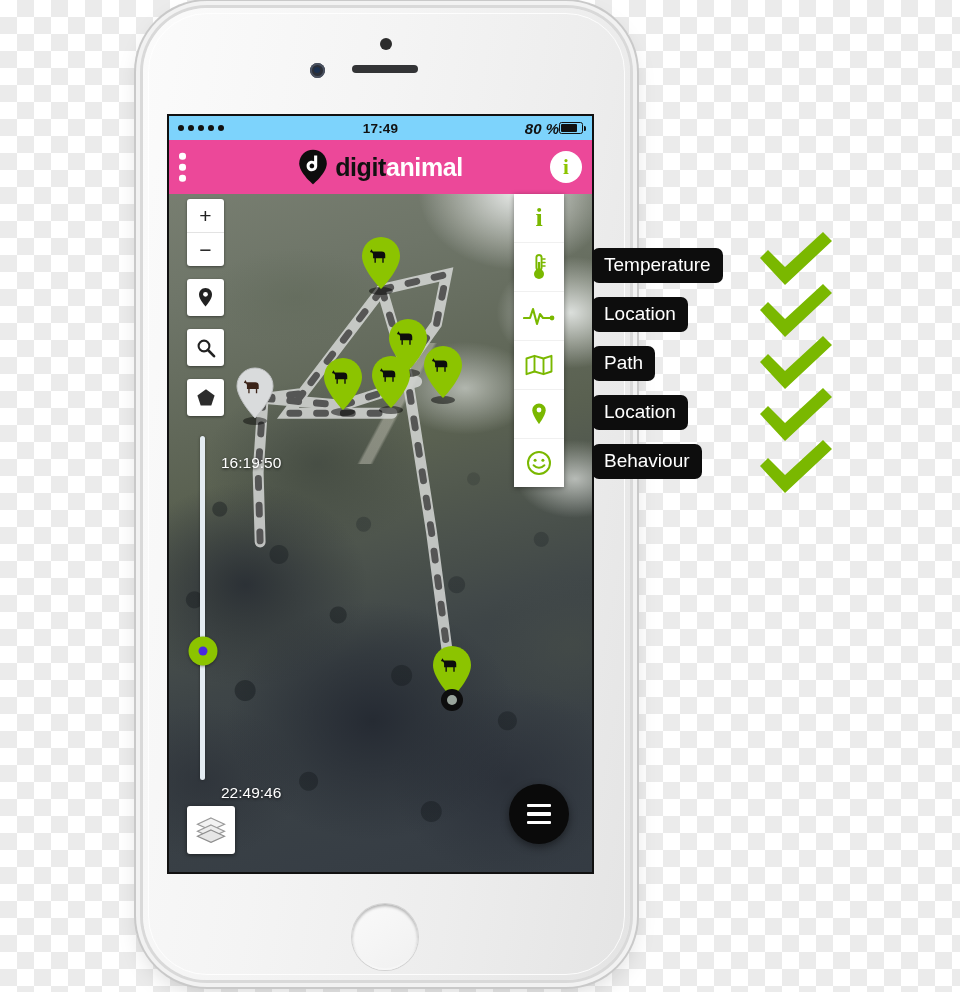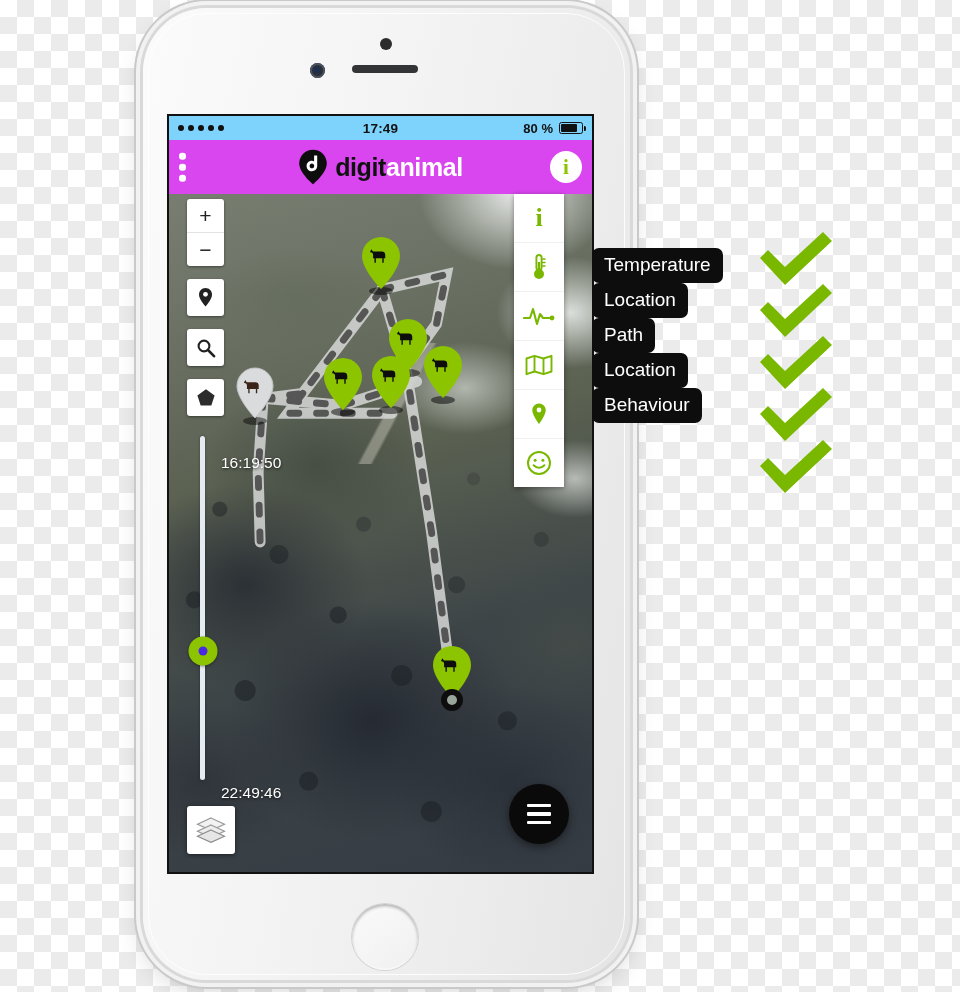--- a/index.html
+++ b/index.html
@@ -146,32 +146,32 @@
   
   .statusbar{
     position:absolute; left:0; top:0; width:100%; height:24px;
     background:#7dd3fc;
     display:flex; align-items:center;
     color:#111; font-size:13px;
   }
   .sb-dots{ position:absolute; left:9px; display:flex; gap:4px; }
   .sb-dots i{ width:6px;height:6px;border-radius:50%;background:#111;display:block; }
   .sb-time{ position:absolute; left:0; width:100%; text-align:center; font-size:13.5px; font-weight:600; letter-spacing:.2px;}
-  .sb-right{ position:absolute; right:9px; display:flex; align-items:center; gap:6px; font-size:13px; font-weight:600;}
+  .sb-right{ position:absolute; right:9px; display:flex; align-items:center; gap:0; font-size:15px; font-weight:600;font-style:italic;}
   .batt{
     width:24px;height:12px;border:1.6px solid #111;border-radius:2.5px;position:relative;
     display:flex;align-items:center;padding:1.2px;box-sizing:border-box;
   }
   .batt:after{content:"";position:absolute;right:-4.2px;top:3.2px;width:2.6px;height:5px;background:#111;border-radius:0 1.5px 1.5px 0;}
   .batt i{display:block;height:100%;width:80%;background:#111;border-radius:1px;}
 
   
   .appbar{
     position:absolute; left:0; top:24px; width:100%; height:54px;
-    background:#d946ef;
+    background:#ec4899;
     display:flex; align-items:center;
   }
   .kebab{
     position:absolute; left:10px; top:50%; transform:translateY(-50%);
     display:flex; flex-direction:column; gap:4.5px; cursor:pointer;
   }
   .kebab i{ width:6.5px;height:6.5px;border-radius:50%;background:#fff;display:block; }
   .logo{
     position:absolute; left:0; width:100%;
     display:flex; align-items:center; justify-content:center; gap:7px;
@@ -261,20 +261,21 @@
   .sm-item svg{ display:block; }
   .sm-ilabel{ font-family:"Liberation Serif", serif; font-size:26px; color:#7ab800; font-weight:700; }
 
   
   .callouts{ position:absolute; left:592px; top:248px; z-index:7; }
   .callout{
     background:#0d0d0d; color:#fff;
     font-size:19px;
     padding:6px 12px 7px 12px;
     border-radius:7px;
+    margin-bottom:14px;
     display:inline-block;
     white-space:nowrap;
   }
   .callout-row{ display:block; }
 
   
   .checks{
     position:absolute; left:752px; top:228px;
     display:flex; flex-direction:column;
   }

